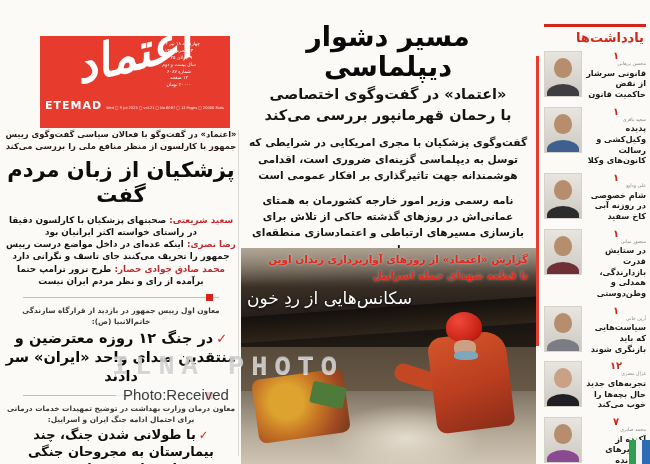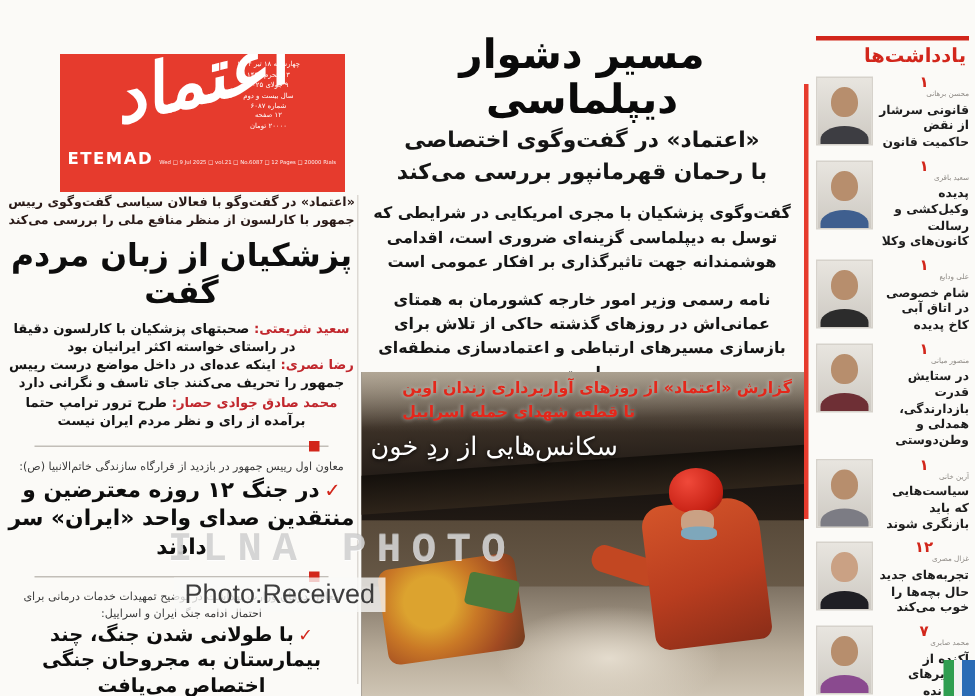--- a/index.html
+++ b/index.html
@@ -21,21 +21,21 @@
   
   .leftcol{position:absolute;left:5px;top:128px;width:232px;direction:rtl;text-align:center;}
   .kicker{font-size:8.4px;font-weight:bold;color:#2a1a17;line-height:1.45;}
   .big-h2{font-size:21px;font-weight:bold;color:#0d0d0d;margin:6px 0 8px;line-height:1.15;}
   .q{font-size:8.8px;font-weight:bold;line-height:1.35;margin:1px 0;}
   .qname{color:#c1272d;}
   .qtext{color:#141414;}
   .divider{position:relative;height:9px;margin:5px 18px 3px;}
   .divider::before{content:"";position:absolute;left:0;right:0;top:4px;border-top:1px solid #c2beb8;}
   .pmark{position:absolute;right:6px;top:1px;width:7px;height:7px;background:#d2261b;}
-  .st-kicker{font-size:7.4px;font-weight:normal;color:#3a3a3a;line-height:1.5;margin-top:2px;}
+  .st-kicker{font-size:7.4px;font-weight:bold;color:#3a3a3a;line-height:1.5;margin-top:2px;}
   .st-h{font-size:14.5px;font-weight:bold;color:#0d0d0d;line-height:1.3;margin:2px 0;}
   .st-h.small{font-size:13px;}
   .chk{color:#d2261b;font-weight:bold;font-style:italic;margin-left:3px;font-size:.9em;}
   .col-rule{position:absolute;left:238px;top:130px;width:1px;height:326px;background:#ddd9d4;}
   
   .main{position:absolute;left:242px;top:22px;width:292px;direction:rtl;text-align:center;}
   .h1{font-size:27px;font-weight:bold;color:#0a0a0a;line-height:1.1;letter-spacing:-.5px;}
   .subhead{font-size:14.5px;font-weight:bold;color:#151515;line-height:1.45;margin-top:3px;}
   .deck{font-size:10.6px;font-weight:bold;color:#161616;line-height:1.55;margin-top:8px;}
   .bodycols{display:flex;direction:rtl;gap:5px;margin-top:9px;height:50px;overflow:hidden;text-align:justify;}
@@ -50,21 +50,21 @@
   .ph-rubble{position:absolute;left:0;bottom:0;right:0;height:34%;background:linear-gradient(#7e7263,#b7ab99 60%,#cfc5b4);}
   .ph-dust{position:absolute;left:90px;bottom:-10px;width:150px;height:70px;border-radius:50%;background:radial-gradient(closest-side,rgba(230,222,208,.95),rgba(230,222,208,0));}
   .ph-yellow{position:absolute;left:14px;bottom:26px;width:92px;height:64px;background:radial-gradient(circle at 35% 40%,#dca32f 0 24%,#c97826 45%,#a14a22 75%,#6e3a1e);transform:rotate(-8deg);border-radius:8px;}
   .ph-green{position:absolute;left:70px;bottom:58px;width:34px;height:22px;background:#4e7a3a;transform:rotate(12deg);border-radius:3px;}
   .ph-fman{position:absolute;right:26px;bottom:34px;width:78px;height:96px;background:linear-gradient(165deg,#d4552a 0%,#b93d1f 55%,#8a2d18);border-radius:14px 22px 8px 10px;transform:rotate(-7deg);}
   .ph-arm{position:absolute;right:96px;bottom:78px;width:46px;height:18px;background:#c24722;border-radius:8px;transform:rotate(18deg);}
   .ph-helmet{position:absolute;right:54px;bottom:122px;width:36px;height:30px;background:radial-gradient(circle at 35% 30%,#f0493a,#c72114 70%,#8e150d);border-radius:50% 50% 42% 42%;}
   .ph-face{position:absolute;right:60px;bottom:108px;width:22px;height:16px;background:#caa184;border-radius:40%;}
   .ph-mask{position:absolute;right:58px;bottom:104px;width:24px;height:9px;background:#7ea7bb;border-radius:40%;}
   .ph-band{position:absolute;left:0;top:0;right:0;height:40px;background:linear-gradient(rgba(196,186,170,.55),rgba(196,186,170,0));}
-  .ph-kicker{position:absolute;right:8px;top:4px;direction:rtl;text-align:left;color:#e4271b;font-size:10.5px;font-weight:bold;line-height:1.5;text-shadow:0 0 3px rgba(255,255,255,.55);}
+  .ph-kicker{position:absolute;right:8px;top:4px;direction:rtl;text-align:right;color:#e4271b;font-size:10.5px;font-weight:bold;line-height:1.5;text-shadow:0 0 3px rgba(255,255,255,.55);}
   .ph-title{position:absolute;left:6px;top:40px;direction:rtl;color:#fff;font-size:17px;font-weight:normal;text-shadow:0 1px 3px rgba(0,0,0,.85);}
   
   .redline{position:absolute;left:536px;top:56px;width:3px;height:290px;background:#e63b2d;}
   
   .sidebar{position:absolute;left:544px;top:24px;width:102px;height:440px;direction:rtl;overflow:hidden;}
   .sb-bar{height:3px;background:#d2261b;margin-bottom:3px;}
   .sb-title{color:#d2261b;font-size:13px;font-weight:bold;text-align:right;margin:0 2px 6px 0;}
   .it{display:flex;direction:rtl;gap:4px;margin-bottom:7px;min-height:48px;}
   .pic{flex:0 0 38px;height:46px;position:relative;background:linear-gradient(#e8e5df,#cdc9c2);border:1px solid #d6d2cb;overflow:hidden;}
   .pic::before{content:"";position:absolute;left:50%;top:6px;width:18px;height:20px;margin-left:-9px;border-radius:50% 50% 46% 46%;background:#b78e6d;}
@@ -72,21 +72,21 @@
   .it.s2 .pic::after{background:#3f5f8f;} .it.s3 .pic::after{background:#2c2c2c;}
   .it.s4 .pic::after{background:#6e2f35;} .it.s5 .pic::after{background:#7c7c84;}
   .it.s6 .pic::before{background:#caa184;} .it.s6 .pic::after{background:#1f1f24;}
   .it.s7 .pic::after{background:#8a4a8f;}
   .itx{flex:1;text-align:right;}
   .inum{color:#d2261b;font-size:10px;font-weight:bold;text-align:center;line-height:1;}
   .iauth{color:#8f8b86;font-size:4.8px;line-height:1.4;}
   .ititle{color:#1d1d1d;font-size:8.2px;font-weight:bold;line-height:1.3;}
   
   .wm-big{position:absolute;left:112px;top:352px;font-size:27px;font-weight:bold;letter-spacing:7px;color:rgba(178,178,178,.55);text-shadow:0 1px 0 rgba(255,255,255,.8);z-index:6;font-family:Liberation Mono, monospace;}
-  .wm-small{position:absolute;left:116px;top:385px;font-size:18px;color:#3d3d3d;background:rgba(250,250,248,.78);padding:1px 7px;z-index:6;font-family:"Liberation Sans",sans-serif;}
+  .wm-small{position:absolute;left:116px;top:385px;font-size:15px;color:#3d3d3d;background:rgba(250,250,248,.78);padding:1px 7px;z-index:6;font-family:"Liberation Sans",sans-serif;}
   
   .corner-logo{position:absolute;left:629px;top:440px;width:21px;height:24px;background:linear-gradient(90deg,#2f9e50 0 34%,#f2f2f2 34% 60%,#2b6cb5 60% 100%);z-index:6;}
 </style>
 </head>
 <body>
 
 <div class="page">
 
   <div class="masthead">
     <div class="logo-fa fa">اعتماد</div>
@@ -205,21 +205,21 @@
         <div class="inum">۱</div>
         <div class="iauth">سعید باقری</div>
         <div class="ititle">پدیده وکیل‌کشی و رسالت کانون‌های وکلا</div>
       </div>
       <div class="pic"></div>
     </div>
     <div class="it s3">
       <div class="itx">
         <div class="inum">۱</div>
         <div class="iauth">علی ودایع</div>
-        <div class="ititle">شام خصوصی در اتاق آبی کاخ پدیده</div>
+        <div class="ititle">شام خصوصی در روزنه آبی کاخ سفید</div>
       </div>
       <div class="pic"></div>
     </div>
     <div class="it s4">
       <div class="itx">
         <div class="inum">۱</div>
         <div class="iauth">منصور میانی</div>
         <div class="ititle">در ستایش قدرت بازدارندگی، همدلی و وطن‌دوستی</div>
       </div>
       <div class="pic"></div>

